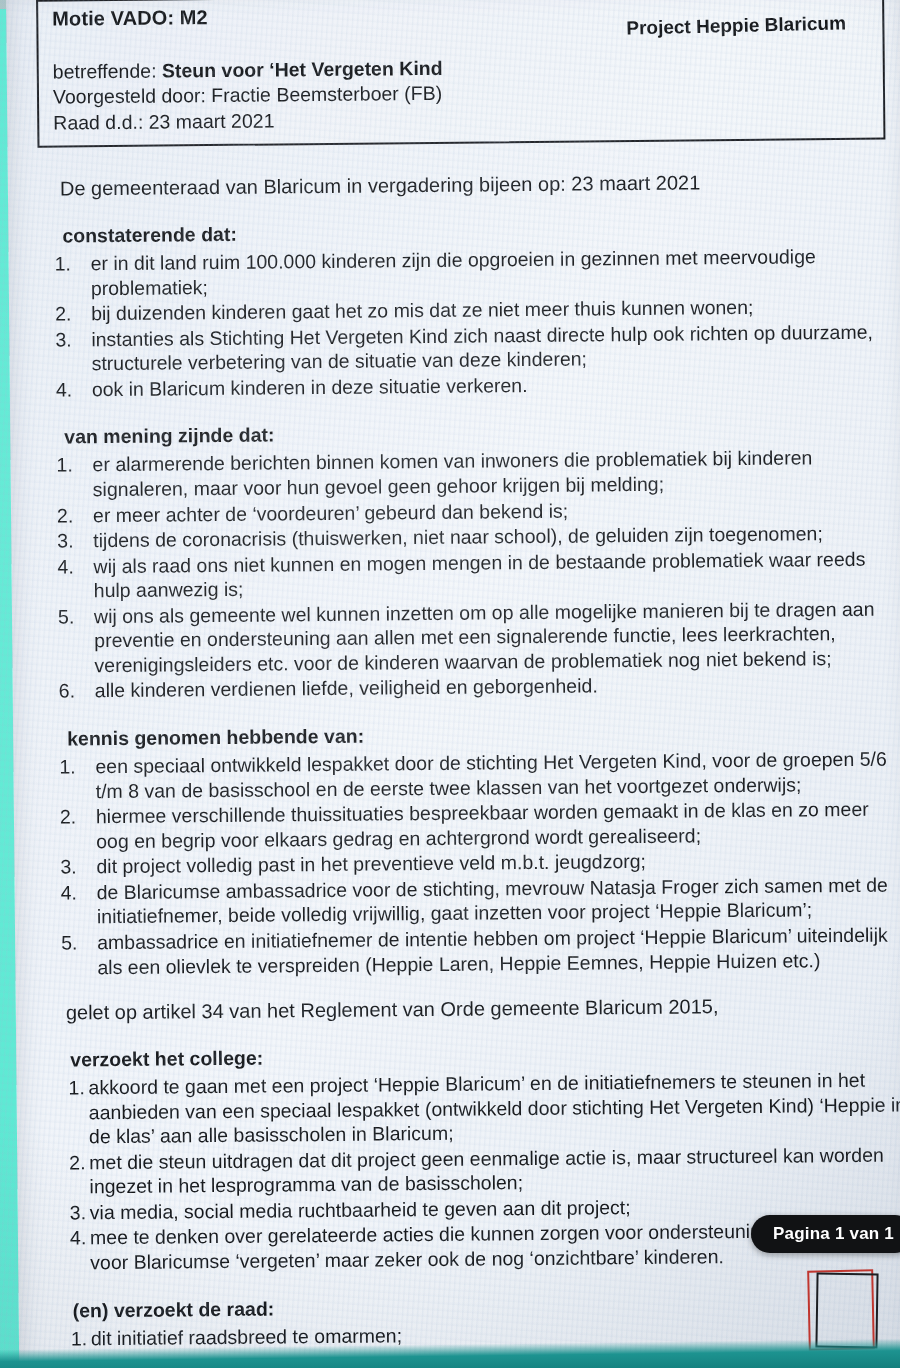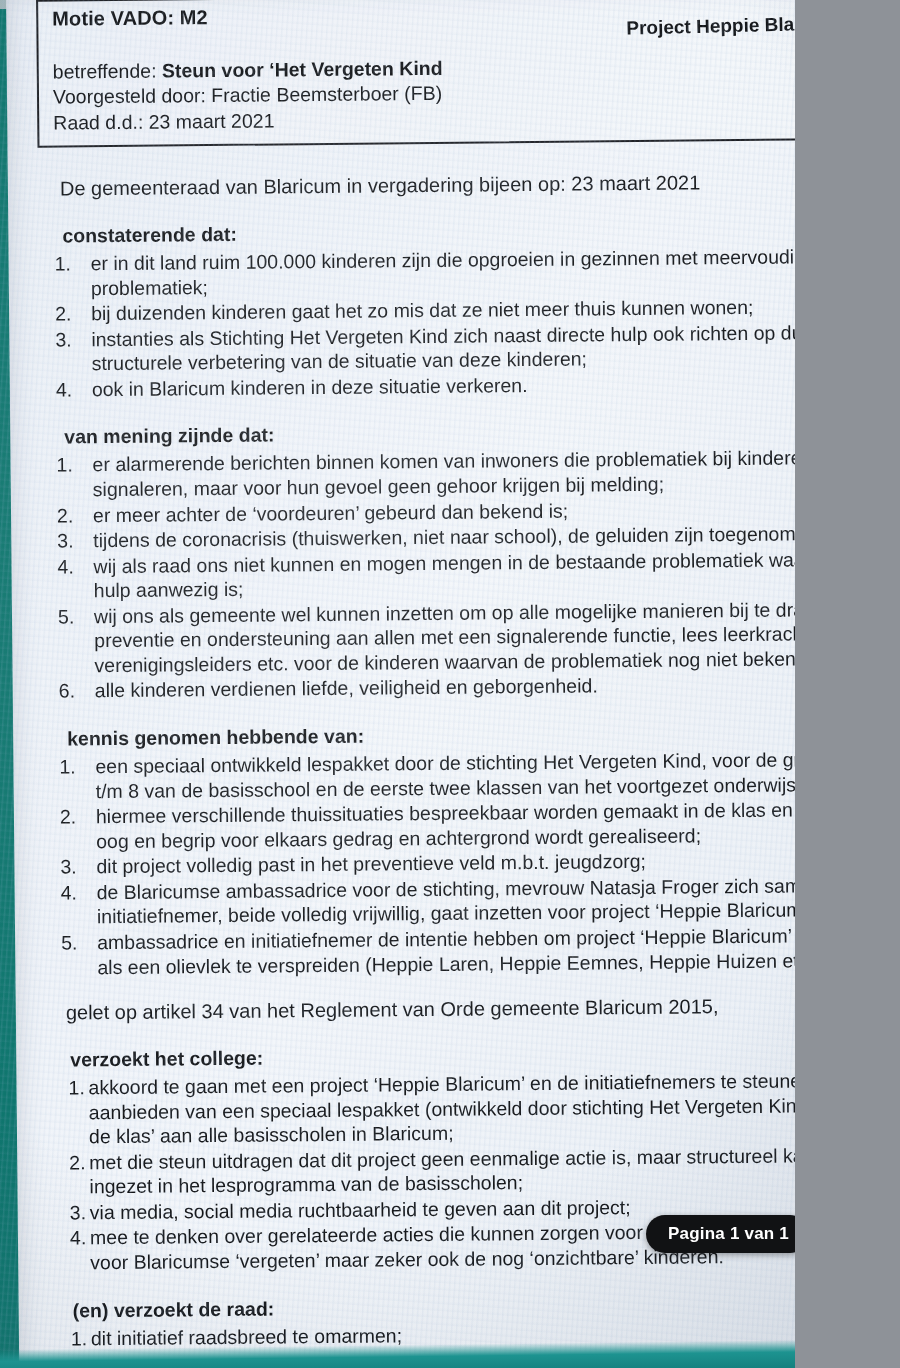--- a/index.html
+++ b/index.html
@@ -10,24 +10,24 @@
   body {
     width: 900px;
     height: 1368px;
     overflow: hidden;
     font-family: "Liberation Sans", sans-serif;
   }
 
   
   #scene {
     position: relative;
-    width: 795px;
+    width: 900px;
     height: 1368px;
     overflow: hidden;
-    background: #0f766e;
+    background: #5eead4;
   }
 
   
   .top-sliver {
     position: absolute;
     left: 0; top: 0;
     width: 900px; height: 9px;
     background: linear-gradient(90deg,
       #b9bec4 0%, #c2c7cc 45%,
       #5fb5bd 52%, #8fc0c4 56%,

